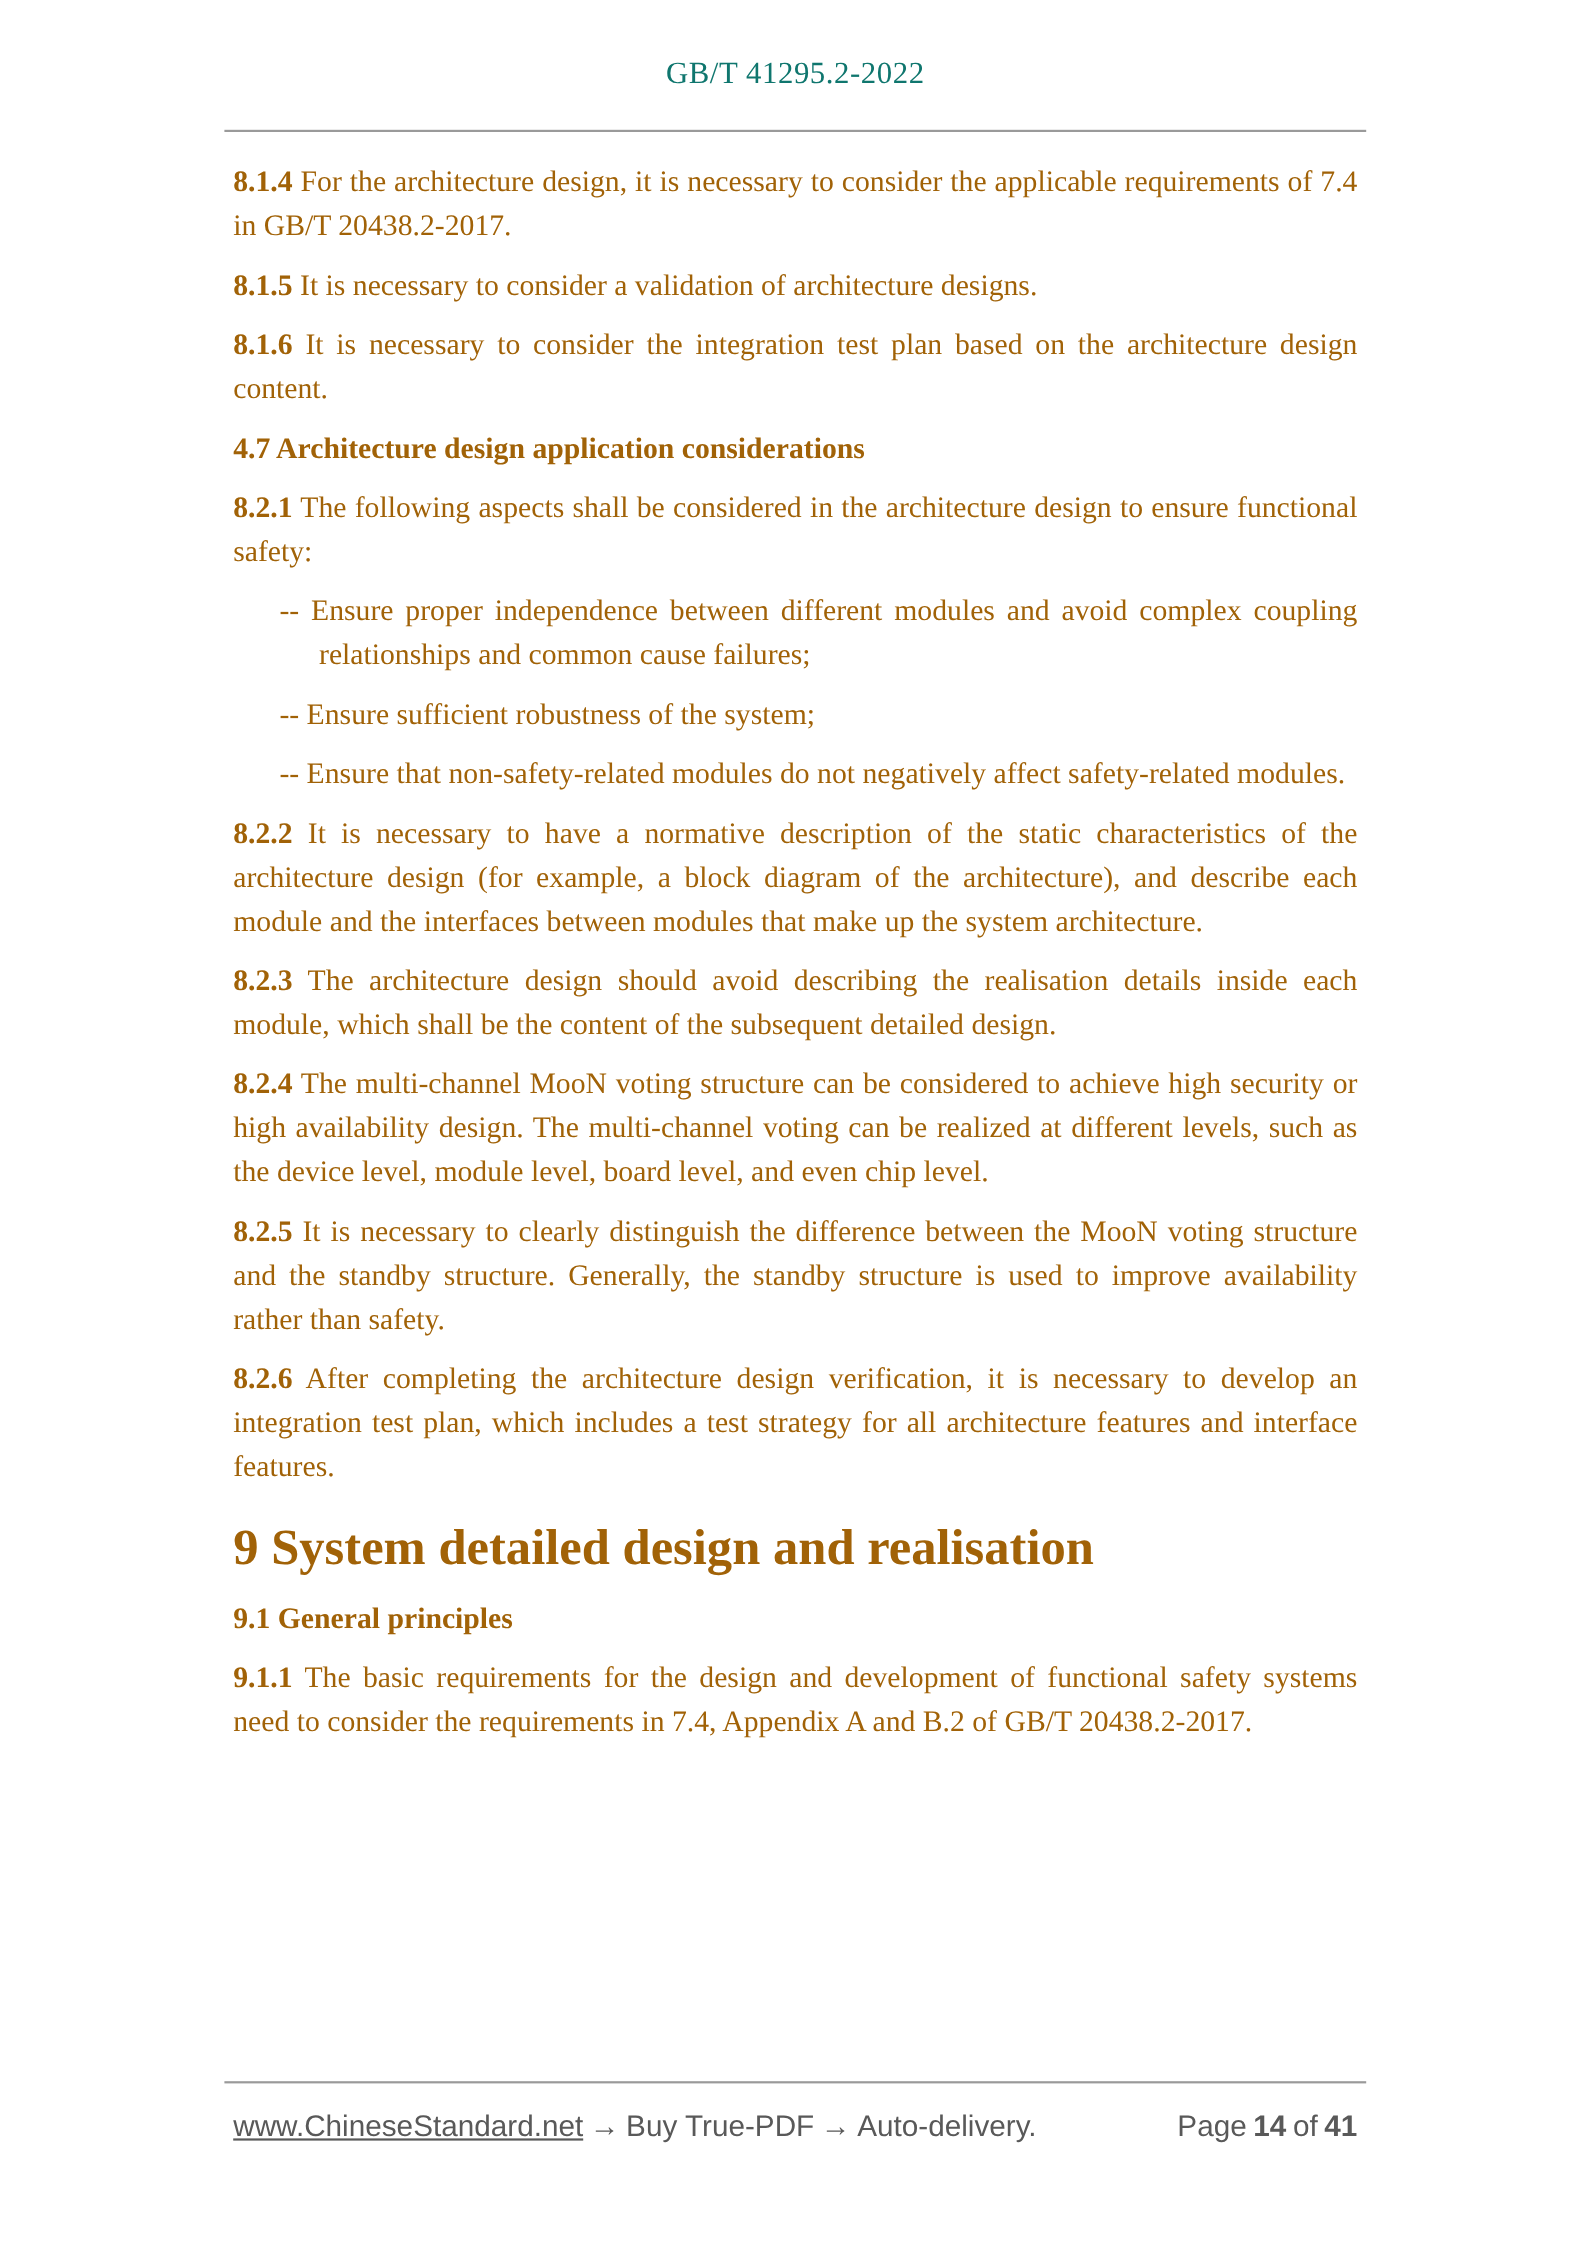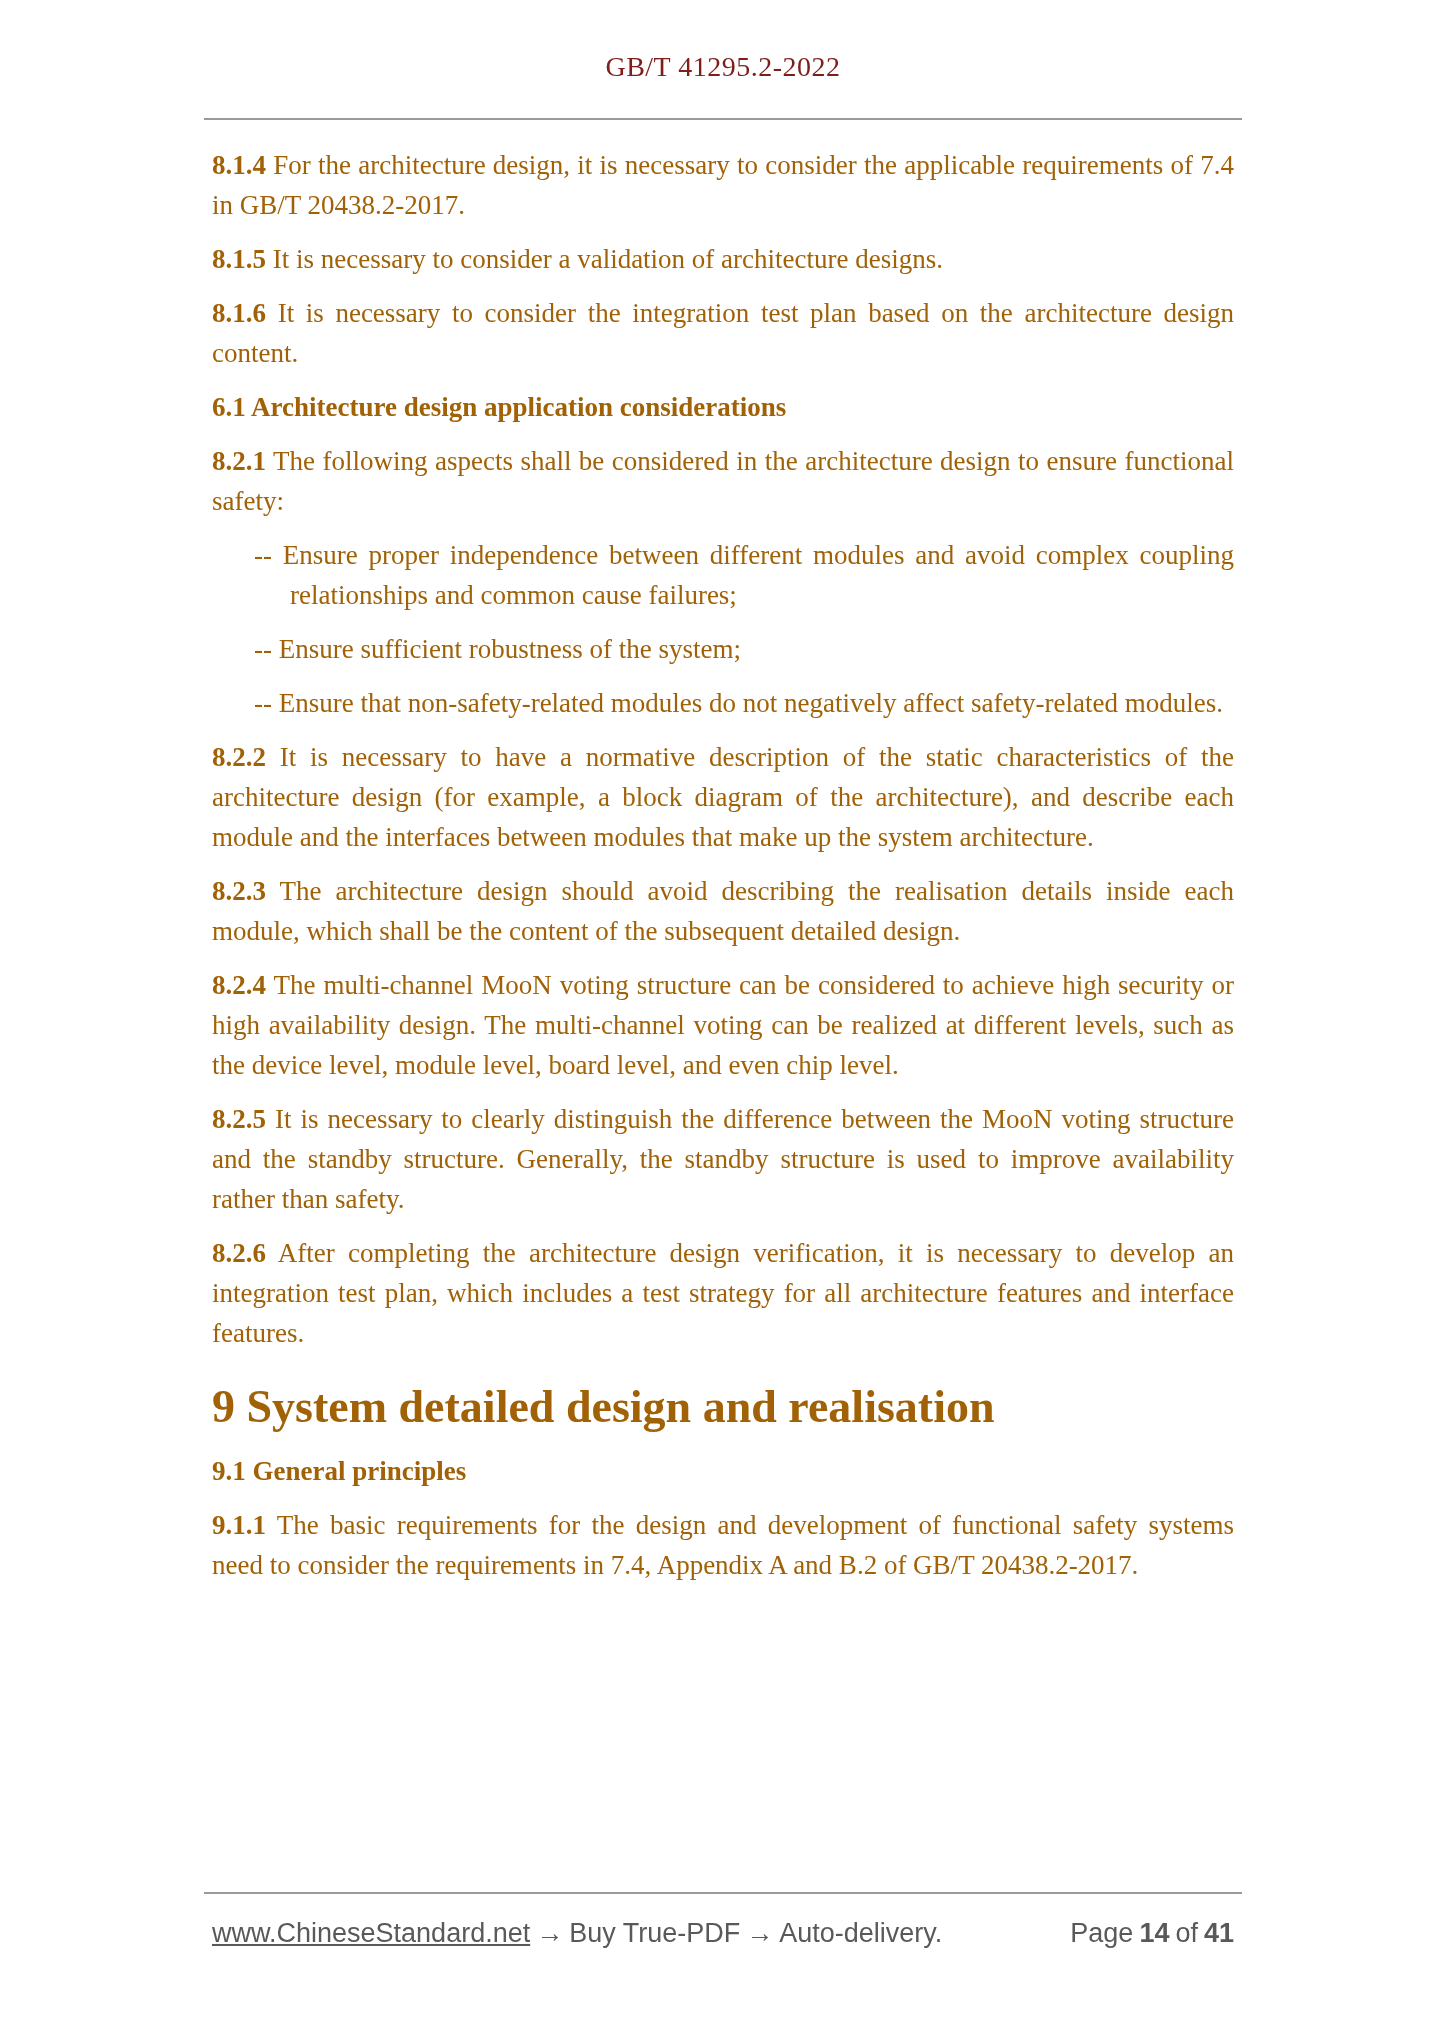--- a/index.html
+++ b/index.html
@@ -17,21 +17,21 @@
     right: 203px;
     top: 50px;
   }
   .doc-header {
     border-bottom: 2px solid #9a9a9a;
   }
   .doc-number {
     text-align: center;
     font-size: 28px;
     line-height: 34px;
-    color: #7f1d1d;
+    color: #0f766e;
     letter-spacing: 0.5px;
     margin-bottom: 34px;
   }
   .content {
     margin-top: 25px;
     padding: 0 8px;
     color: #a16207;
     font-size: 27px;
     line-height: 40px;
     text-align: justify;
@@ -88,21 +88,21 @@
 
     <div class="doc-header">
       <div class="doc-number">GB/T 41295.2-2022</div>
     </div>
 
     <div class="content">
       <p><b class="num">8.1.4</b> <span>For the architecture design, it is necessary to consider the applicable requirements of 7.4 in GB/T 20438.2-2017.</span></p>
       <p><b class="num">8.1.5</b> <span>It is necessary to consider a validation of architecture designs.</span></p>
       <p><b class="num">8.1.6</b> <span>It is necessary to consider the integration test plan based on the architecture design content.</span></p>
 
-      <h3 class="h-sub">6.1 Architecture design application considerations</h3>
+      <h3 class="h-sub">4.7 Architecture design application considerations</h3>
 
       <p><b class="num">8.2.1</b> <span>The following aspects shall be considered in the architecture design to ensure functional safety:</span></p>
 
       <p class="bullet">-- Ensure proper independence between different modules and avoid complex coupling relationships and common cause failures;</p>
       <p class="bullet">-- Ensure sufficient robustness of the system;</p>
       <p class="bullet">-- Ensure that non-safety-related modules do not negatively affect safety-related modules.</p>
 
       <p><b class="num">8.2.2</b> <span>It is necessary to have a normative description of the static characteristics of the architecture design (for example, a block diagram of the architecture), and describe each module and the interfaces between modules that make up the system architecture.</span></p>
       <p><b class="num">8.2.3</b> <span>The architecture design should avoid describing the realisation details inside each module, which shall be the content of the subsequent detailed design.</span></p>
       <p><b class="num">8.2.4</b> <span>The multi-channel MooN voting structure can be considered to achieve high security or high availability design. The multi-channel voting can be realized at different levels, such as the device level, module level, board level, and even chip level.</span></p>

